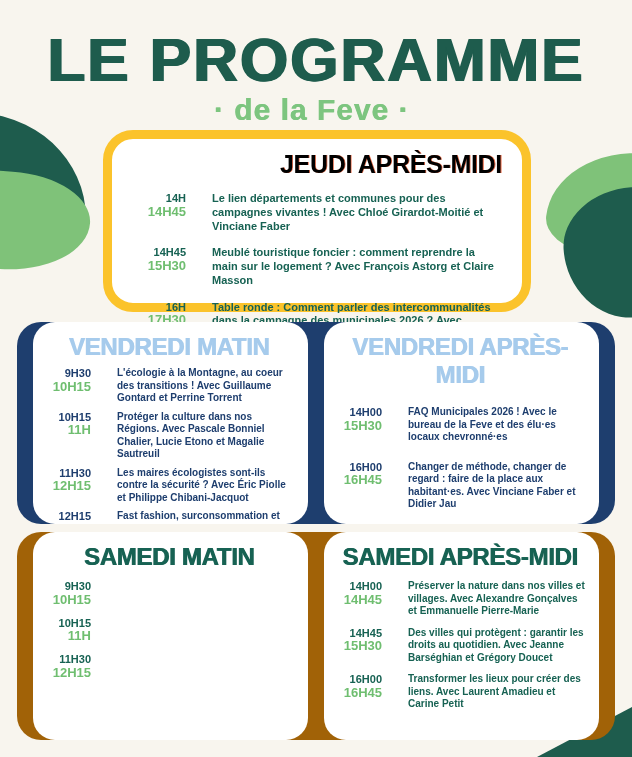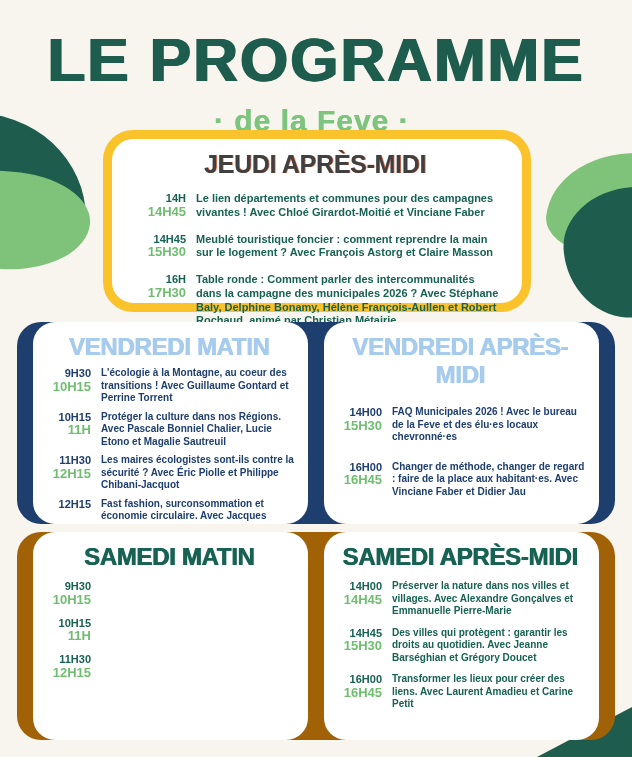--- a/index.html
+++ b/index.html
@@ -15,21 +15,21 @@
   
   .main-title {
     position:absolute; top:24px; left:0; width:632px;
     text-align:center;
     color:#1E5C4D;
     font-size:62px; font-weight:bold;
     letter-spacing:2px;
     text-shadow:1px 0 0 #1E5C4D, -1px 0 0 #1E5C4D;
   }
   .sub-title {
-    position:absolute; top:104px; left:0; width:623px;
+    position:absolute; top:93px; left:0; width:623px;
     text-align:center;
     color:#7DC57F;
     font-size:30px; font-weight:bold;
     letter-spacing:1px;
     text-shadow:0.6px 0 0 #7DC57F;
   }
 
   
   .leaf { position:absolute; }
   .leaf-left-dark  { left:-48px; top:108px; width:130px; height:142px; background:#1E5C4D;
@@ -68,27 +68,27 @@
     overflow:hidden;
   }
 
   
   .card-title {
     text-align:center;
     font-size:24px; font-weight:bold;
     letter-spacing:-0.3px;
     margin-top:4px;
   }
-  .card-title.orange { color:#404040; text-shadow:0.8px 0 0 #EB6F4C; }
+  .card-title.orange { color:#000000; text-shadow:0.8px 0 0 #EB6F4C;text-align:right; }
   .card-title.blue   { color:#A6CBEC; text-shadow:0.8px 0 0 #A6CBEC; }
   .card-title.teal   { color:#176253; text-shadow:0.8px 0 0 #176253; }
 
   
   .events { margin-top:4px; }
-  .event { display:flex; gap:10px; margin-top:9px; }
+  .event { display:flex; gap:26px; margin-top:9px; }
   .jeudi-box .event { margin-top:13px; }
   .events.tight  .event { margin-top:6px;  }
   .events.spread .event { margin-top:17px; }
   .times { flex:none; width:50px; text-align:right; line-height:1.15; }
   .jeudi-box .times { width:58px; }
   .times .start { font-size:11px; font-weight:bold; }
   .times .end   { font-size:13px; font-weight:bold; color:#6FBE70; }
   .desc {
     flex:1;
     font-size:10px; font-weight:bold; line-height:1.25;

